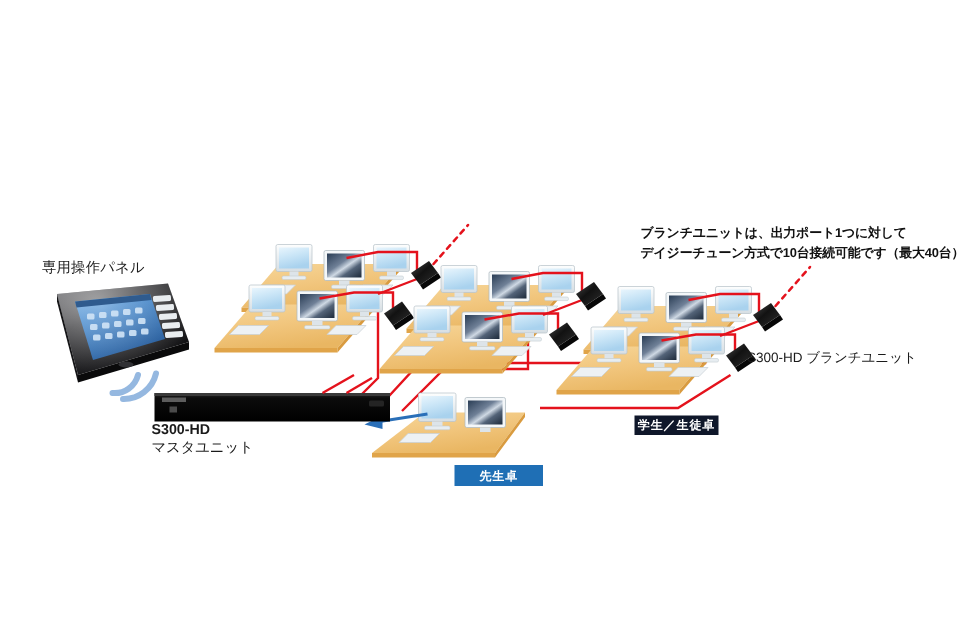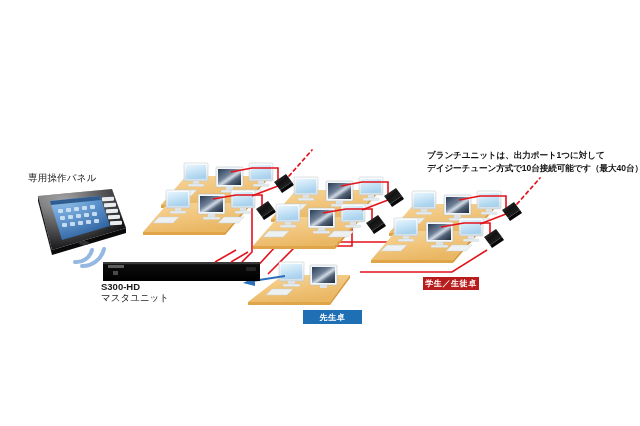--- a/index.html
+++ b/index.html
@@ -16,21 +16,21 @@
   .lbl{position:absolute;color:#1a1a1a;white-space:nowrap;}
   .lbl-panel{left:28px;top:172px;font-size:9.5px;letter-spacing:.2px;}
   .lbl-master1{left:101px;top:281px;font-size:9.5px;font-weight:bold;}
   .lbl-master2{left:101px;top:292px;font-size:9.5px;}
   .lbl-branch{left:498px;top:232px;font-size:9px;}
   .note{position:absolute;left:427px;top:149px;font-size:8.6px;line-height:12.5px;color:#111;white-space:nowrap;font-weight:bold;letter-spacing:-.1px;}
 
   .badge{position:absolute;color:#fff;font-size:8px;font-weight:bold;
          display:flex;align-items:center;justify-content:center;letter-spacing:.6px;}
   .badge-teacher{left:303px;top:291px;width:59px;height:14px;background:#1F6FB5;margin-top:19px;}
-  .badge-student{left:423px;top:277px;width:56px;height:13px;background:#b91c1c;}
+  .badge-student{left:423px;top:277px;width:56px;height:13px;background:#0f172a;}
 </style>
 </head>
 <body>
 
 <div id="stage">
 
   <svg id="svg" viewBox="0 0 640 426">
     <defs>
       <linearGradient id="gScreen" x1="0" y1="0" x2="0.35" y2="1">
         <stop offset="0%" stop-color="#E8F5FD"></stop>
@@ -396,20 +396,21 @@
 
     <g fill="none" stroke="#8FB4DE" stroke-width="4" stroke-linecap="round">
       <path d="M75 262 A16 16 0 0 0 92 250" opacity="0.95"></path>
       <path d="M82 266 A22 22 0 0 0 104 249" opacity="0.95"></path>
     </g>
   </svg>
 
   <div class="lbl lbl-panel">専用操作パネル</div>
   <div class="lbl lbl-master1">S300-HD</div>
   <div class="lbl lbl-master2">マスタユニット</div>
+  <div class="lbl lbl-branch">S300-HD ブランチユニット</div>
 
   <div class="note">
     <div>ブランチユニットは、出力ポート1つに対して</div>
     <div>デイジーチューン方式で10台接続可能です（最大40台）</div>
   </div>
 
   <div class="badge badge-teacher">先生卓</div>
   <div class="badge badge-student">学生／生徒卓</div>
 
 </div>

